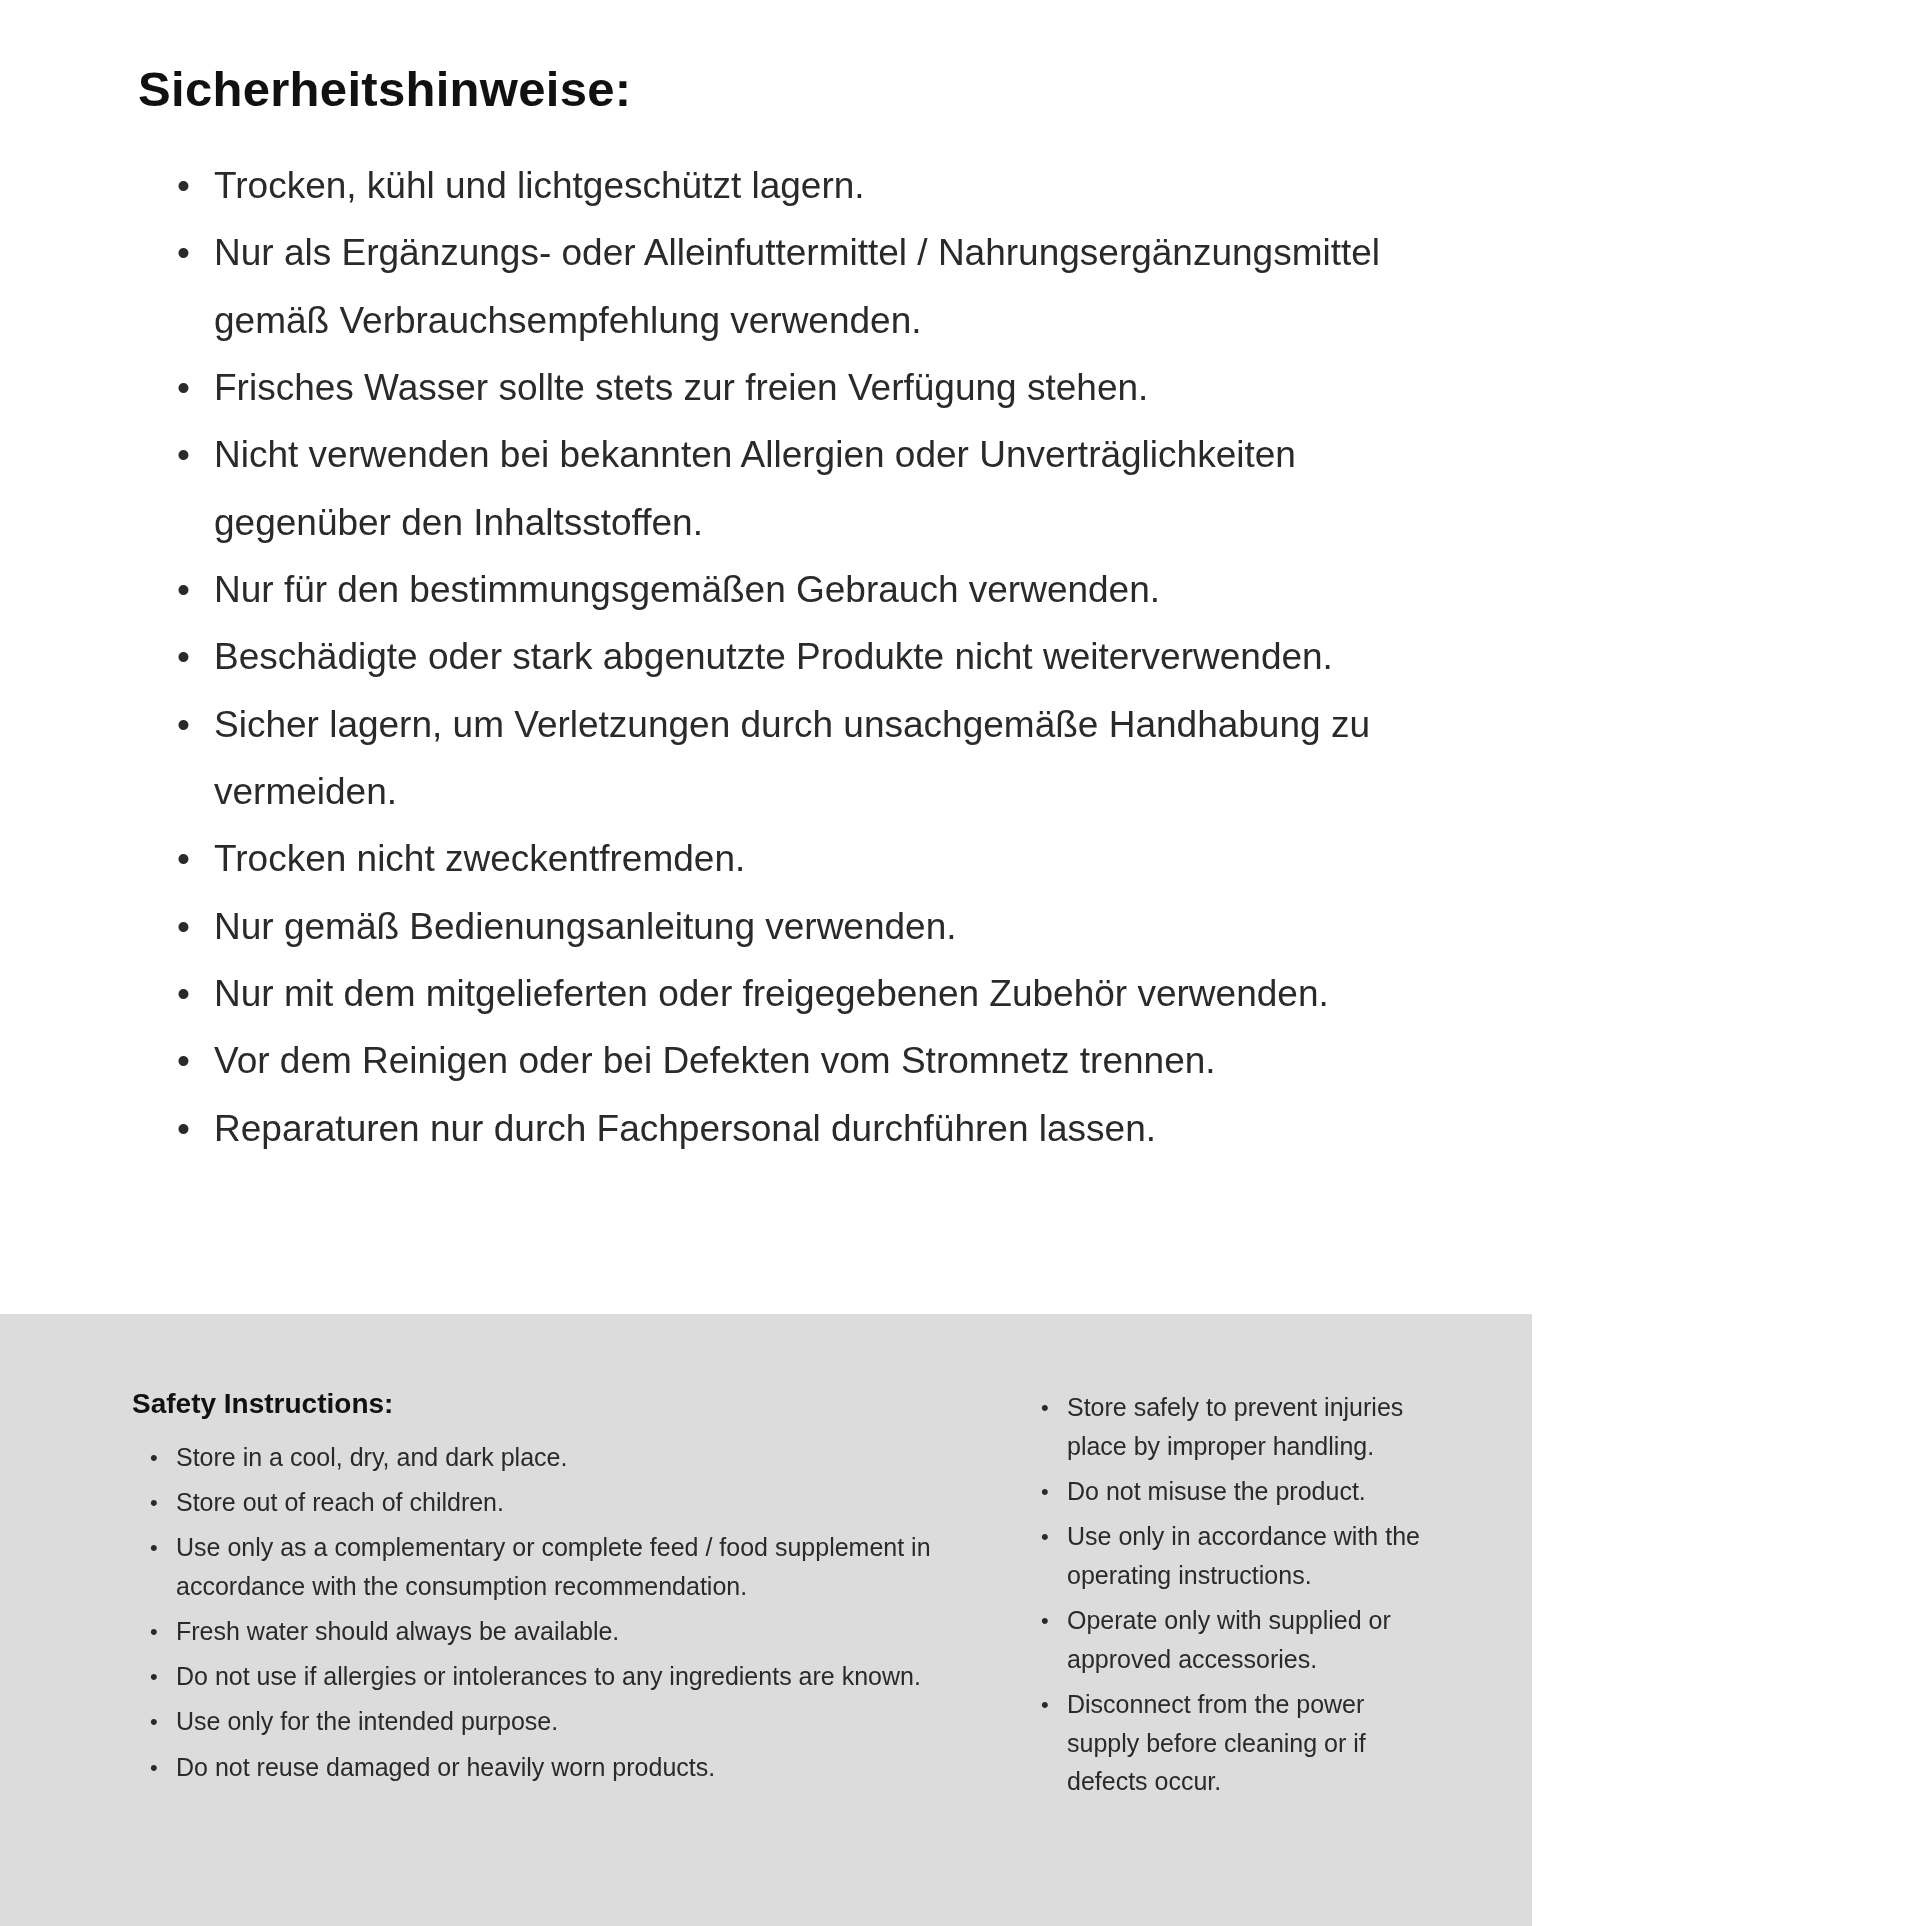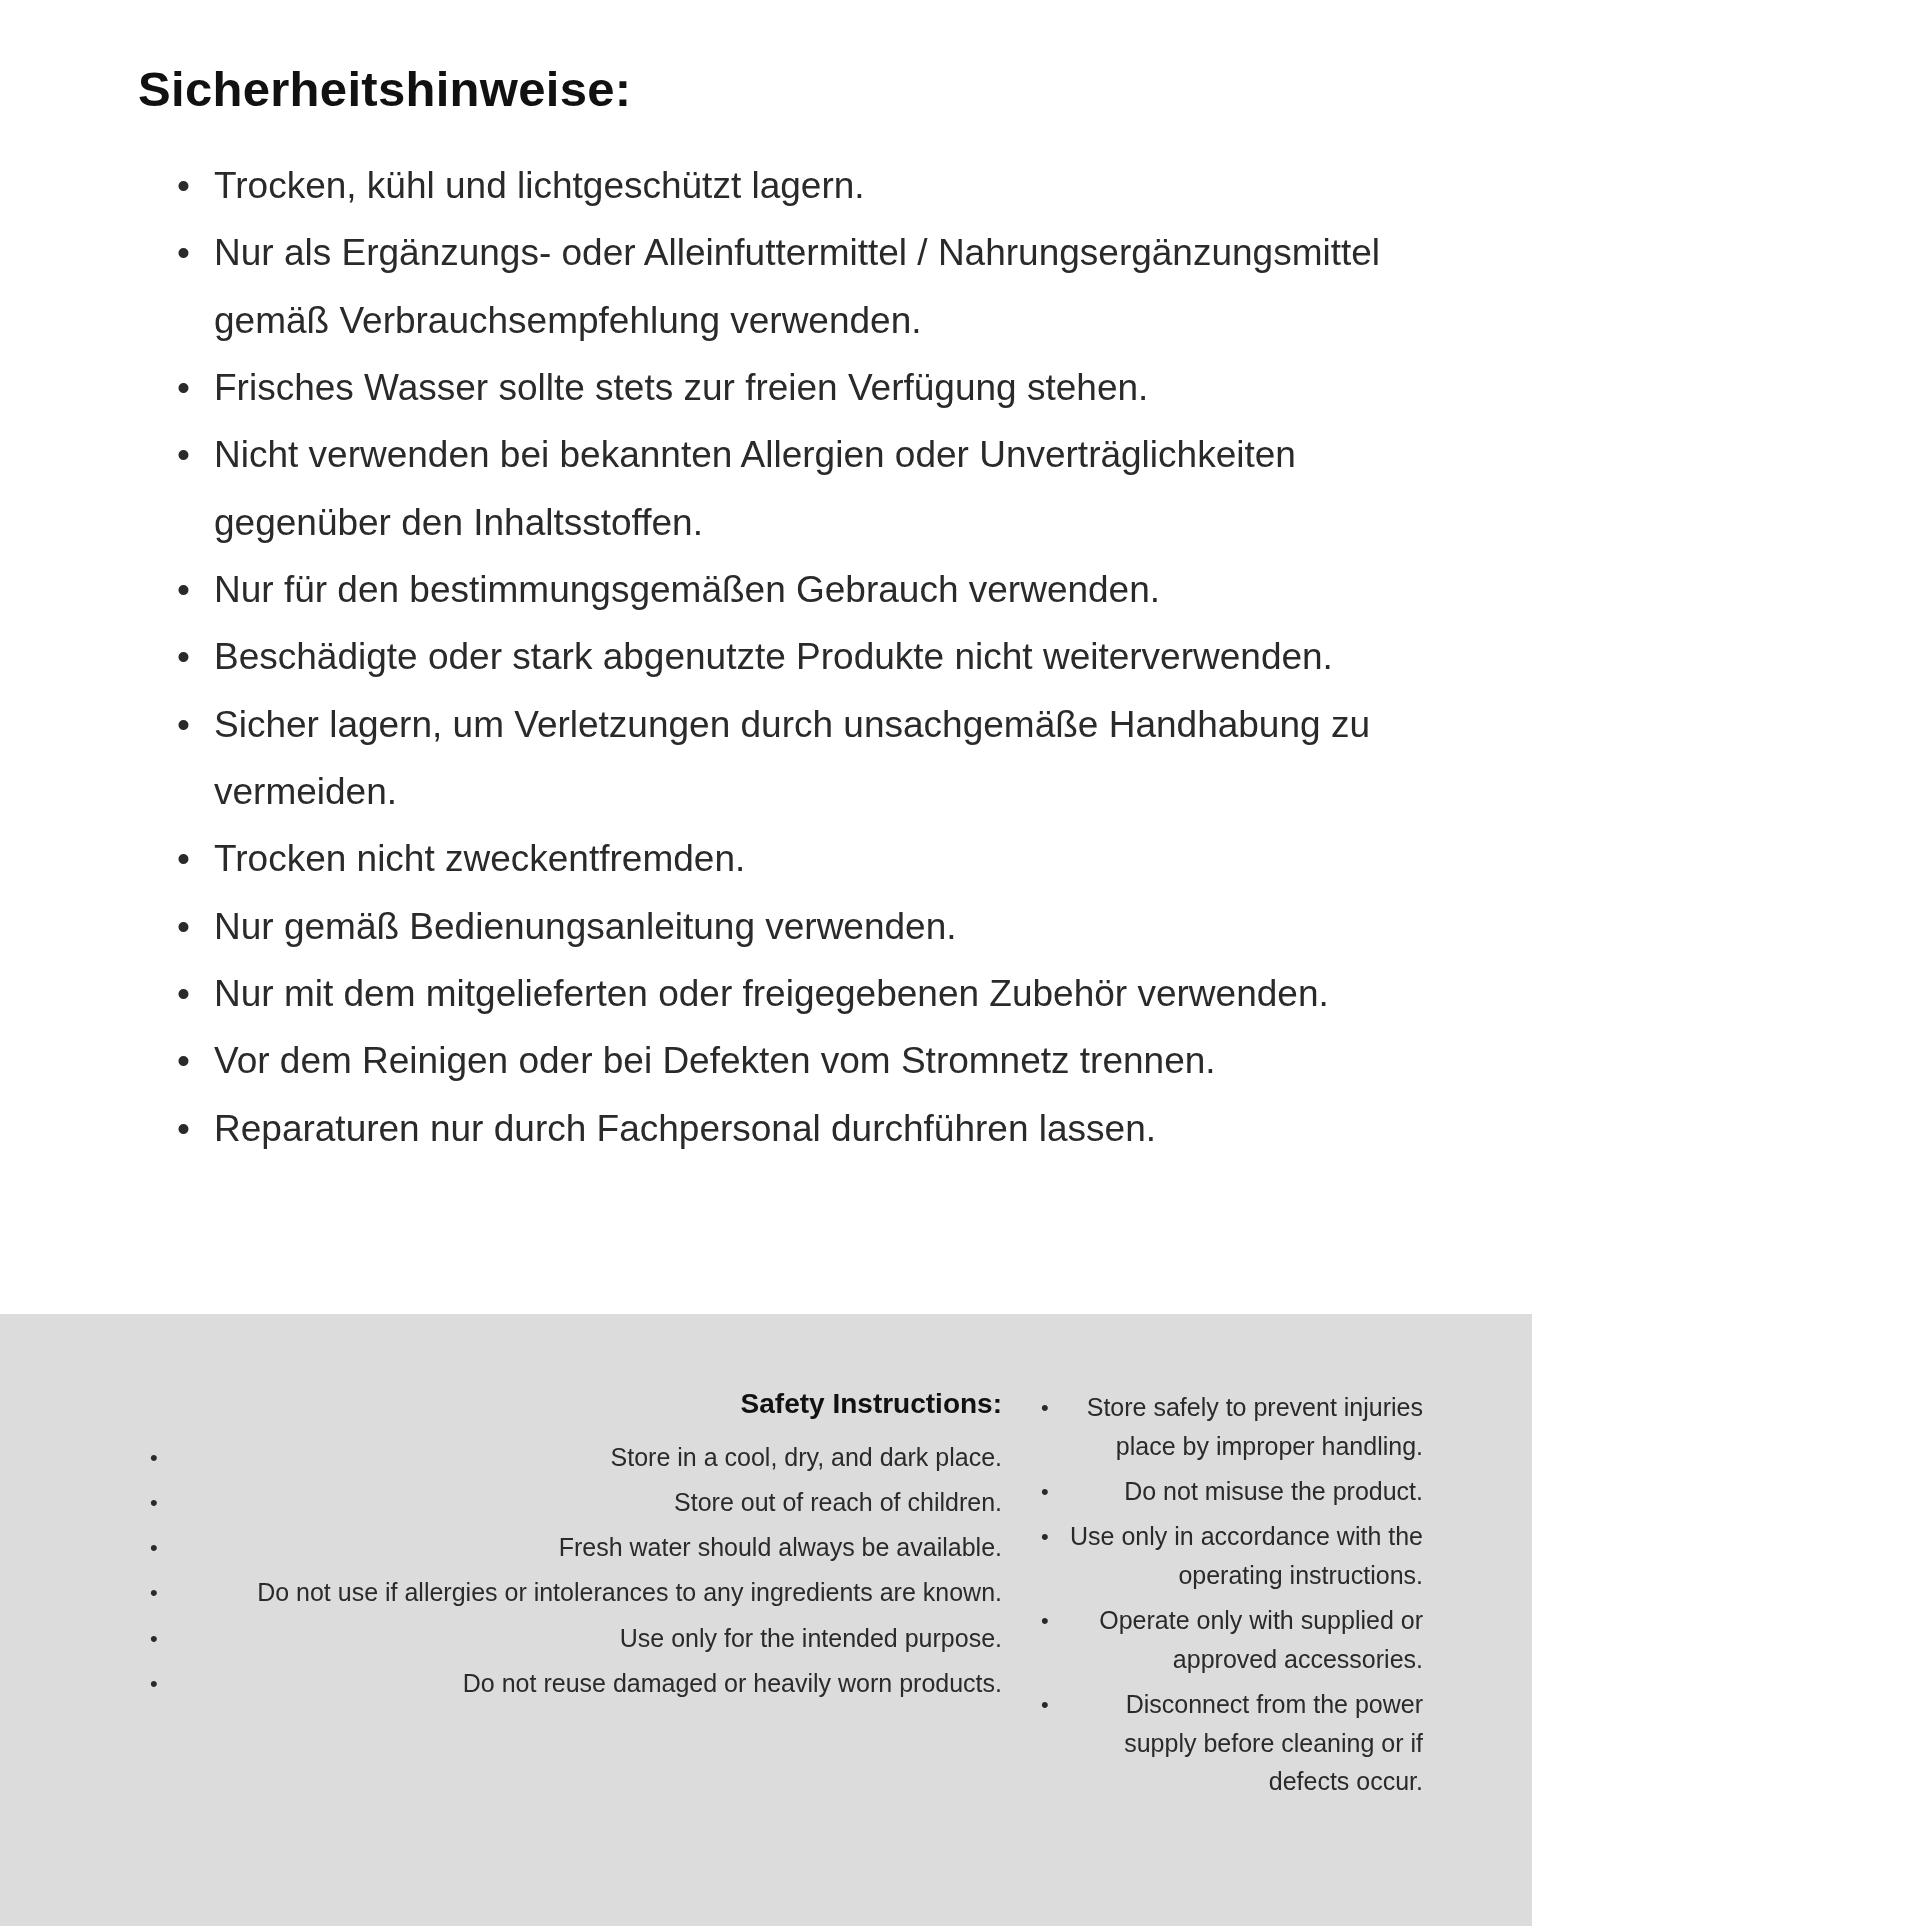--- a/index.html
+++ b/index.html
@@ -55,21 +55,20 @@
     position: absolute;
     left: 0;
     top: 0;
   }
 
   
   .en-section {
     flex: 1 1 auto;
     background: var(--section-bg);
     padding: 74px 109px 39px 132px;
-    text-align: right;
   }
   .en-columns {
     display: flex;
     align-items: flex-start;
     gap: 39px;
   }
   .en-col-left  { flex: 0 0 870px; }
   .en-col-right { flex: 1 1 auto; padding-top: 0; }
   .en-title {
     font-size: 28px;
@@ -124,20 +123,21 @@
   </section>
 
   <section class="en-section">
     <div class="en-columns">
 
       <div class="en-col-left">
         <h2 class="en-title">Safety Instructions:</h2>
         <ul class="en-list">
           <li>Store in a cool, dry, and dark place.</li>
           <li>Store out of reach of children.</li>
+          <li>Use only as a complementary or complete feed / food supplement in accordance with the consumption recommendation.</li>
           <li>Fresh water should always be available.</li>
           <li>Do not use if allergies or intolerances to any ingredients are known.</li>
           <li>Use only for the intended purpose.</li>
           <li>Do not reuse damaged or heavily worn products.</li>
         </ul>
       </div>
 
       <div class="en-col-right">
         <ul class="en-list">
           <li>Store safely to prevent injuries place by improper handling.</li>

